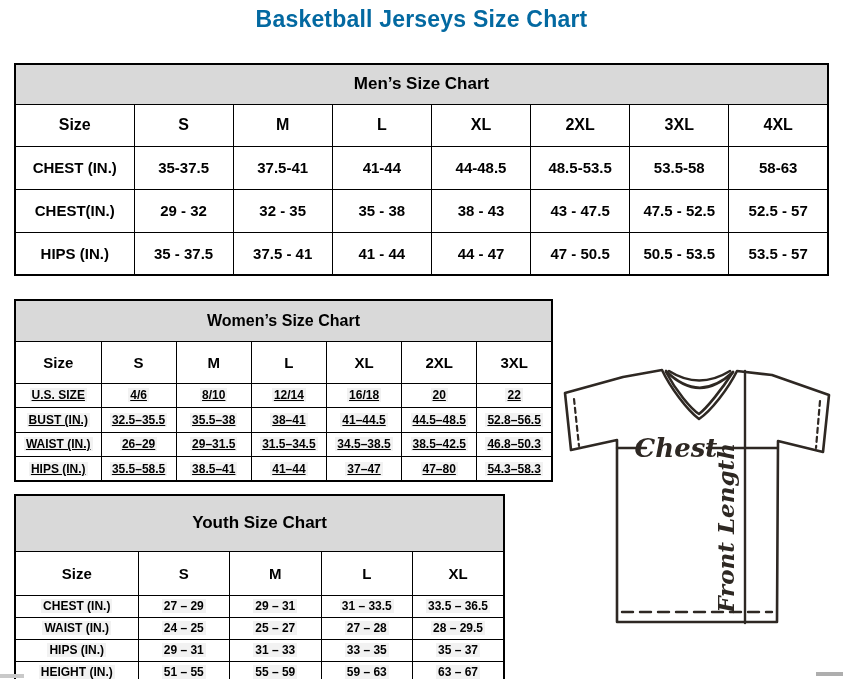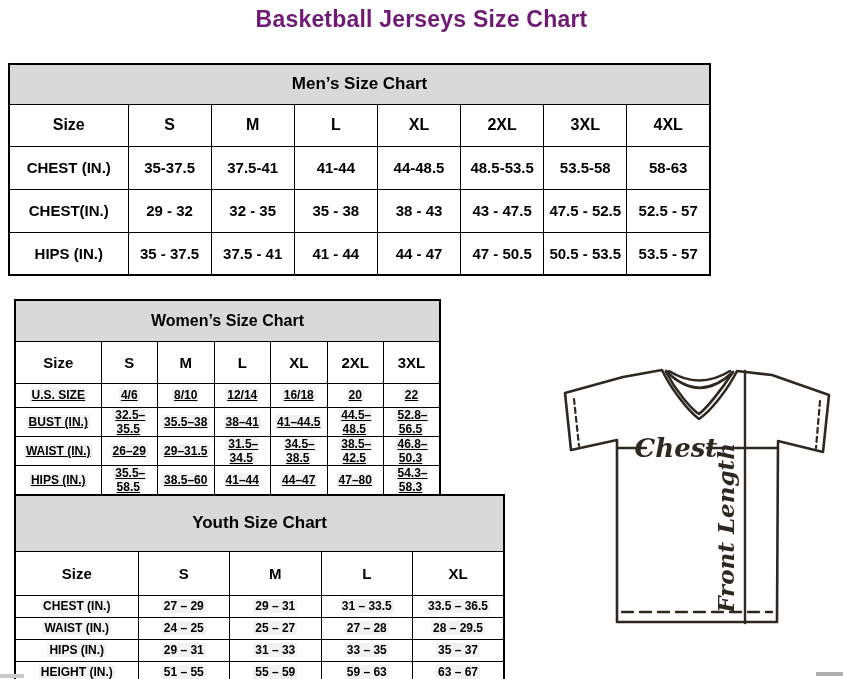--- a/index.html
+++ b/index.html
@@ -1,35 +1,35 @@
 <!DOCTYPE html>
 <html><head>
 <meta charset="utf-8">
 <style>
   * { margin:0; padding:0; box-sizing:border-box; }
   html,body { width:843px; height:679px; background:#ffffff; font-family:"Liberation Sans", sans-serif; }
   #page { position:relative; width:843px; height:679px; background:#ffffff; overflow:hidden; }
 
   .page-title { position:absolute; top:6px; left:0; width:843px; text-align:center;
-    font-size:23px; font-weight:bold; color:#701a75; letter-spacing:0.2px; }
+    font-size:23px; font-weight:bold; color:#0369a1; letter-spacing:0.2px; }
 
   table.size-table { position:absolute; border-collapse:collapse; table-layout:fixed; background:#fff; }
   table.size-table td { border:1.5px solid #000; text-align:center; vertical-align:middle;
     font-weight:bold; color:#000; padding:0; overflow:hidden; }
   table.size-table { border:2px solid #000; }
   tr.band-row td { background:#d9d9d9; }
 
   
-  table.mens { left:8px; top:63px; width:703px; }
+  table.mens { left:14px; top:63px; width:815px; }
   .mens tr.band-row td { height:40px; font-size:17px; }
   .mens tr.size-row { height:42px; font-size:16px; }
   .mens tr.data-row { height:43px; font-size:15px; }
 
   
-  table.womens { left:14px; top:299px; width:427px; }
+  table.womens { left:14px; top:299px; width:539px; }
   .womens tr.band-row td { height:41px; font-size:16px; }
   .womens tr.size-row { height:42px; font-size:15px; }
   .womens tr.data-row { height:24.5px; font-size:12px; }
   .womens tr.data-row .hl { background:#f2f2f2; padding:0 2px;text-decoration:underline; }
 
   
   table.youth { left:14px; top:494px; width:491px; }
   .youth tr.band-row td { height:56px; font-size:17px; }
   .youth tr.size-row { height:44px; font-size:15px; }
   .youth tr.data-row { height:22px; font-size:12px; }
@@ -143,23 +143,23 @@
           <td><span class="hl">26–29</span></td>
           <td><span class="hl">29–31.5</span></td>
           <td><span class="hl">31.5–34.5</span></td>
           <td><span class="hl">34.5–38.5</span></td>
           <td><span class="hl">38.5–42.5</span></td>
           <td><span class="hl">46.8–50.3</span></td>
         </tr>
         <tr class="data-row">
           <td><span class="hl">HIPS (IN.)</span></td>
           <td><span class="hl">35.5–58.5</span></td>
-          <td><span class="hl">38.5–60</span></td>
+          <td><span class="hl">38.5–41</span></td>
           <td><span class="hl">41–44</span></td>
-          <td><span class="hl">44–47</span></td>
+          <td><span class="hl">37–47</span></td>
           <td><span class="hl">47–80</span></td>
           <td><span class="hl">54.3–58.3</span></td>
         </tr>
       </tbody>
   </table>
 
   <table class="size-table youth">
     <colgroup>
         <col style="width:123px">
       </colgroup>

